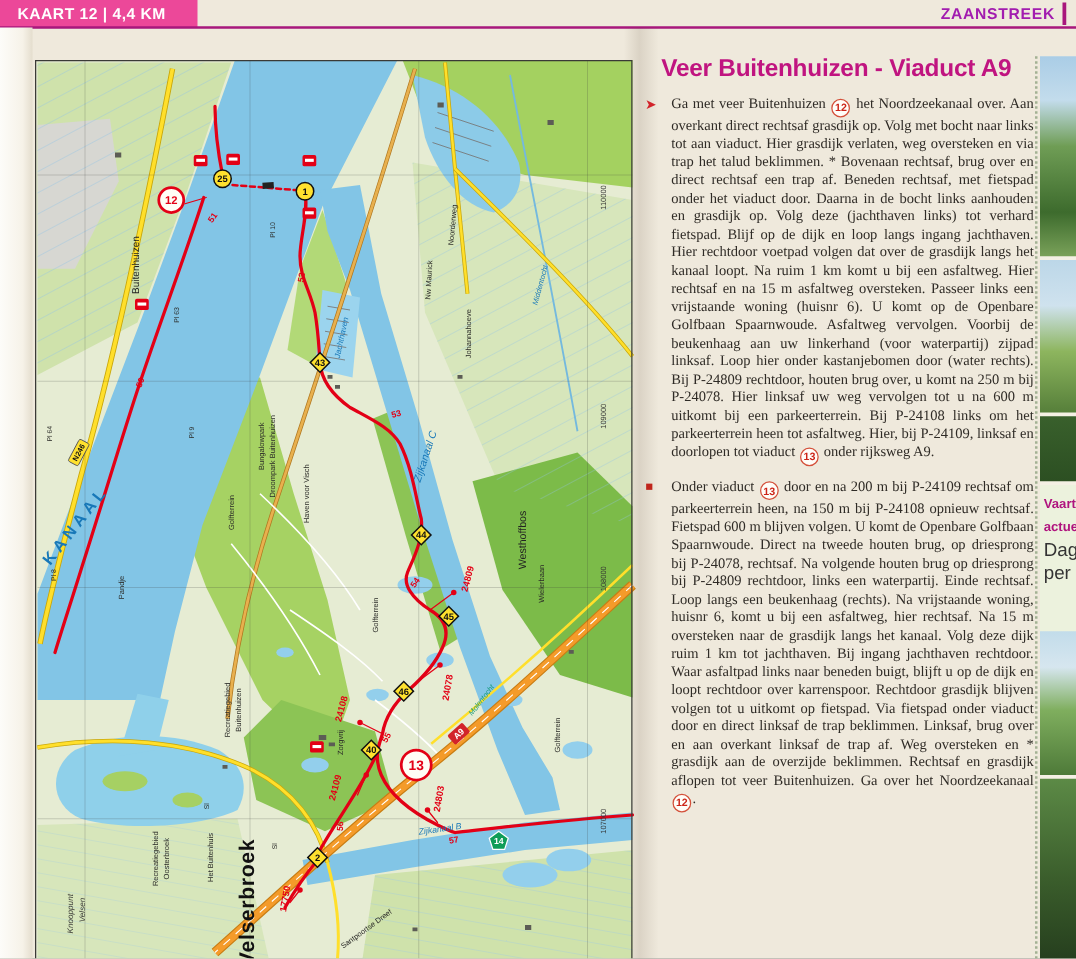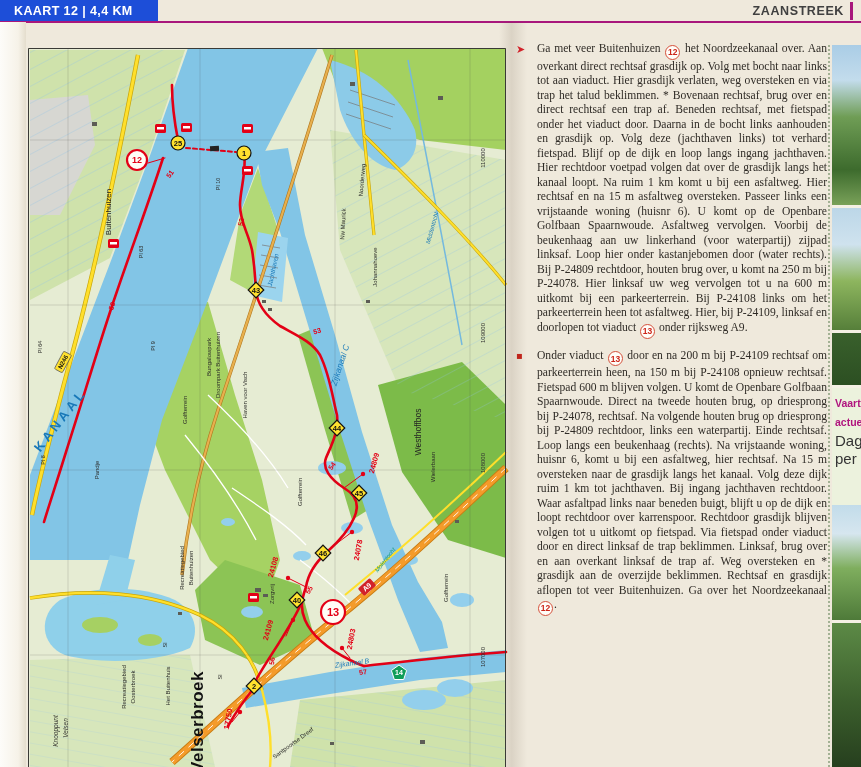--- a/index.html
+++ b/index.html
@@ -1,24 +1,24 @@
 <!DOCTYPE html>
 <html lang="nl"><head>
 <meta charset="utf-8">
 <style>
   html,body{margin:0;padding:0;background:#888;}
   .page{position:relative;width:861px;height:767px;overflow:hidden;
         background:#efe9dc;font-family:"Liberation Sans",sans-serif;}
   
-  .banner{position:absolute;left:0;top:0;width:158px;height:22px;background:#1d4ed8;}
+  .banner{position:absolute;left:0;top:0;width:158px;height:22px;background:#ec4899;}
   .banner span{display:block;color:#fff;font-weight:bold;font-size:12.5px;line-height:22px;
                padding-left:14px;letter-spacing:.4px;}
   .topline{position:absolute;left:0;top:21px;width:861px;height:2px;background:#a8177c;}
   .region-wrap{position:absolute;top:0;right:8px;height:22px;display:flex;align-items:center;gap:6px;}
-  .region-wrap .txt{color:#404040;font-weight:bold;font-size:12.5px;letter-spacing:.6px;}
+  .region-wrap .txt{color:#a21caf;font-weight:bold;font-size:12.5px;letter-spacing:.6px;}
   .region-wrap .bar{width:3px;height:18px;background:#a8177c;}
   
   .left-margin{position:absolute;left:0;top:22px;width:26px;height:745px;
                background:linear-gradient(90deg,#fdfcf9 0%,#f6f2e8 70%,#e4ddcd 100%);}
   .gutter{position:absolute;left:499px;top:22px;width:28px;height:745px;
           background:linear-gradient(90deg,rgba(0,0,0,0) 0%,rgba(80,60,40,.13) 45%,rgba(0,0,0,0) 100%);}
   .map-wrap{position:absolute;left:25px;top:45px;width:485px;height:722px;overflow:hidden;}
   
   .text-col{position:absolute;left:515px;top:42px;width:316px;height:725px;overflow:hidden;
             font-family:"Liberation Serif",serif;color:#2f2b26;}
@@ -382,20 +382,21 @@
           </g>
           <g transform="translate(367,587) rotate(-42)">
             <rect x="-8" y="-5" width="16" height="10" fill="#d2232a" rx="1.5"></rect>
             <text text-anchor="middle" dy="0.35em" class="ml node-t" font-size="7" style="fill: rgb(255, 255, 255);">A9</text>
           </g>
         </g>
     </svg>
   </div>
 
   <div class="text-col">
+    <h1>Veer Buitenhuizen - Viaduct A9</h1>
     <div class="para"><span class="bullet arrow">➤</span>Ga met veer Buitenhuizen <span class="badge">12</span> het Noordzeekanaal over. Aan overkant direct rechtsaf grasdijk op. Volg met bocht naar links tot aan viaduct. Hier grasdijk verlaten, weg oversteken en via trap het talud beklimmen. * Bovenaan rechtsaf, brug over en direct rechtsaf een trap af. Beneden rechtsaf, met fietspad onder het viaduct door. Daarna in de bocht links aanhouden en grasdijk op. Volg deze (jachthaven links) tot verhard fietspad. Blijf op de dijk en loop langs ingang jachthaven. Hier rechtdoor voetpad volgen dat over de grasdijk langs het kanaal loopt. Na ruim 1 km komt u bij een asfaltweg. Hier rechtsaf en na 15 m asfaltweg oversteken. Passeer links een vrijstaande woning (huisnr 6). U komt op de Openbare Golfbaan Spaarnwoude. Asfaltweg vervolgen. Voorbij de beukenhaag aan uw linkerhand (voor waterpartij) zijpad linksaf. Loop hier onder kastanjebomen door (water rechts). Bij P-24809 rechtdoor, houten brug over, u komt na 250 m bij P-24078. Hier linksaf uw weg vervolgen tot u na 600 m uitkomt bij een parkeerterrein. Bij P-24108 links om het parkeerterrein heen tot asfaltweg. Hier, bij P-24109, linksaf en doorlopen tot viaduct <span class="badge">13</span> onder rijksweg A9.</div>
     <div class="para"><span class="bullet square">▪</span>Onder viaduct <span class="badge">13</span> door en na 200 m bij P-24109 rechtsaf om parkeerterrein heen, na 150 m bij P-24108 opnieuw rechtsaf. Fietspad 600 m blijven volgen. U komt de Openbare Golfbaan Spaarnwoude. Direct na tweede houten brug, op driesprong bij P-24078, rechtsaf. Na volgende houten brug op driesprong bij P-24809 rechtdoor, links een waterpartij. Einde rechtsaf. Loop langs een beukenhaag (rechts). Na vrijstaande woning, huisnr 6, komt u bij een asfaltweg, hier rechtsaf. Na 15 m oversteken naar de grasdijk langs het kanaal. Volg deze dijk ruim 1 km tot jachthaven. Bij ingang jachthaven rechtdoor. Waar asfaltpad links naar beneden buigt, blijft u op de dijk en loopt rechtdoor over karrenspoor. Rechtdoor grasdijk blijven volgen tot u uitkomt op fietspad. Via fietspad onder viaduct door en direct linksaf de trap beklimmen. Linksaf, brug over en aan overkant linksaf de trap af. Weg oversteken en * grasdijk aan de overzijde beklimmen. Rechtsaf en grasdijk aflopen tot veer Buitenhuizen. Ga over het Noordzeekanaal <span class="badge">12</span>.</div>
   </div>
 
   <div class="dotted-sep"></div>
   <div class="strip">
     <div class="ph ph1"></div>
     <div class="ph ph2"></div>
     <div class="ph ph3"></div>
     <div class="vbox">

